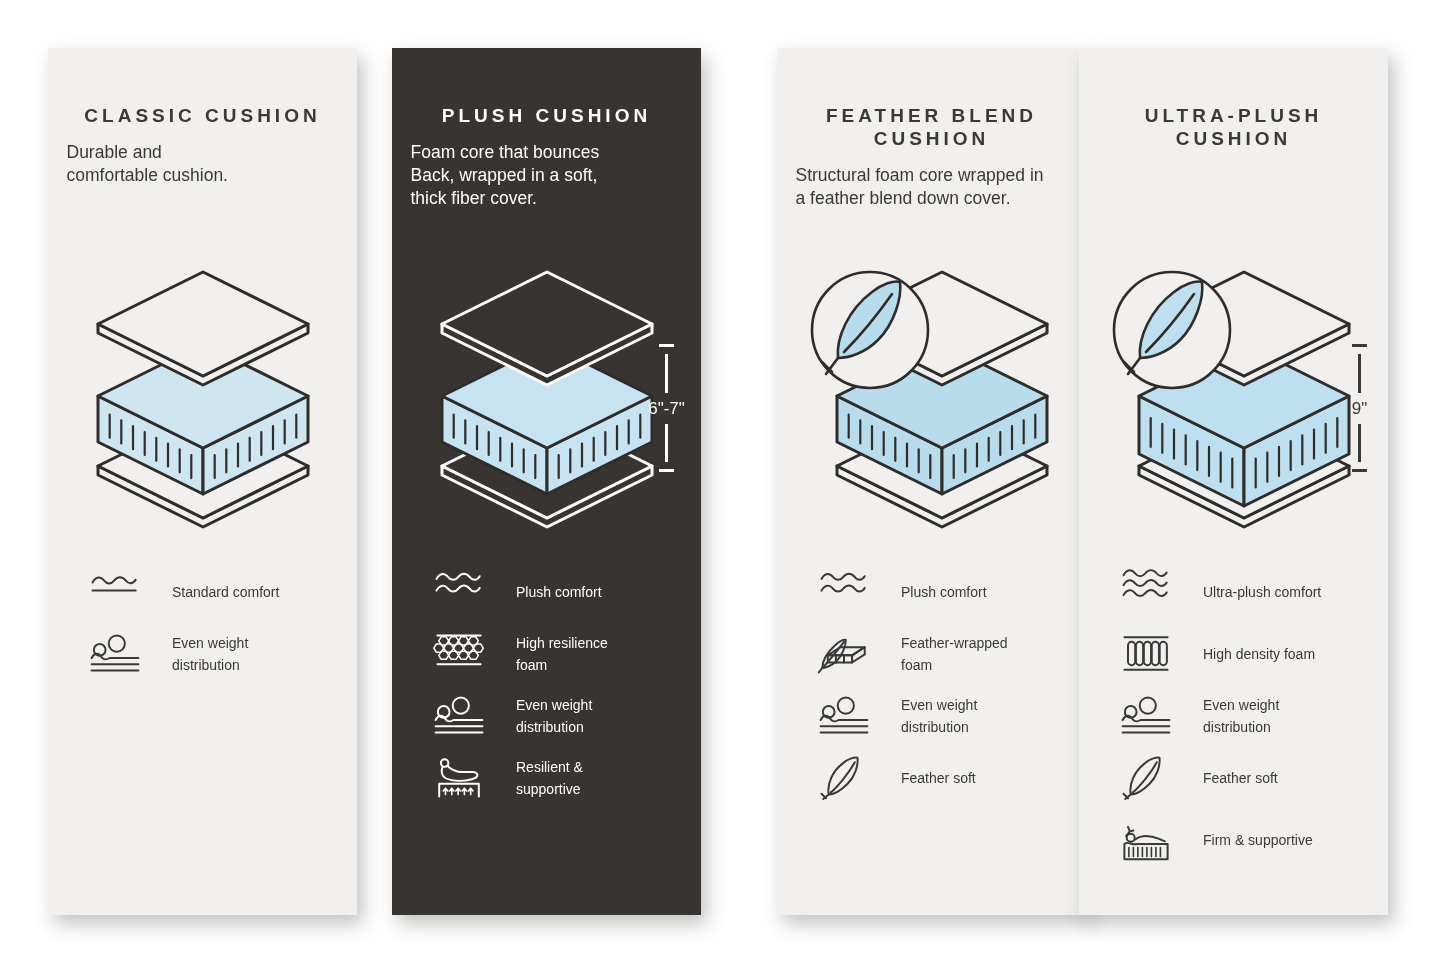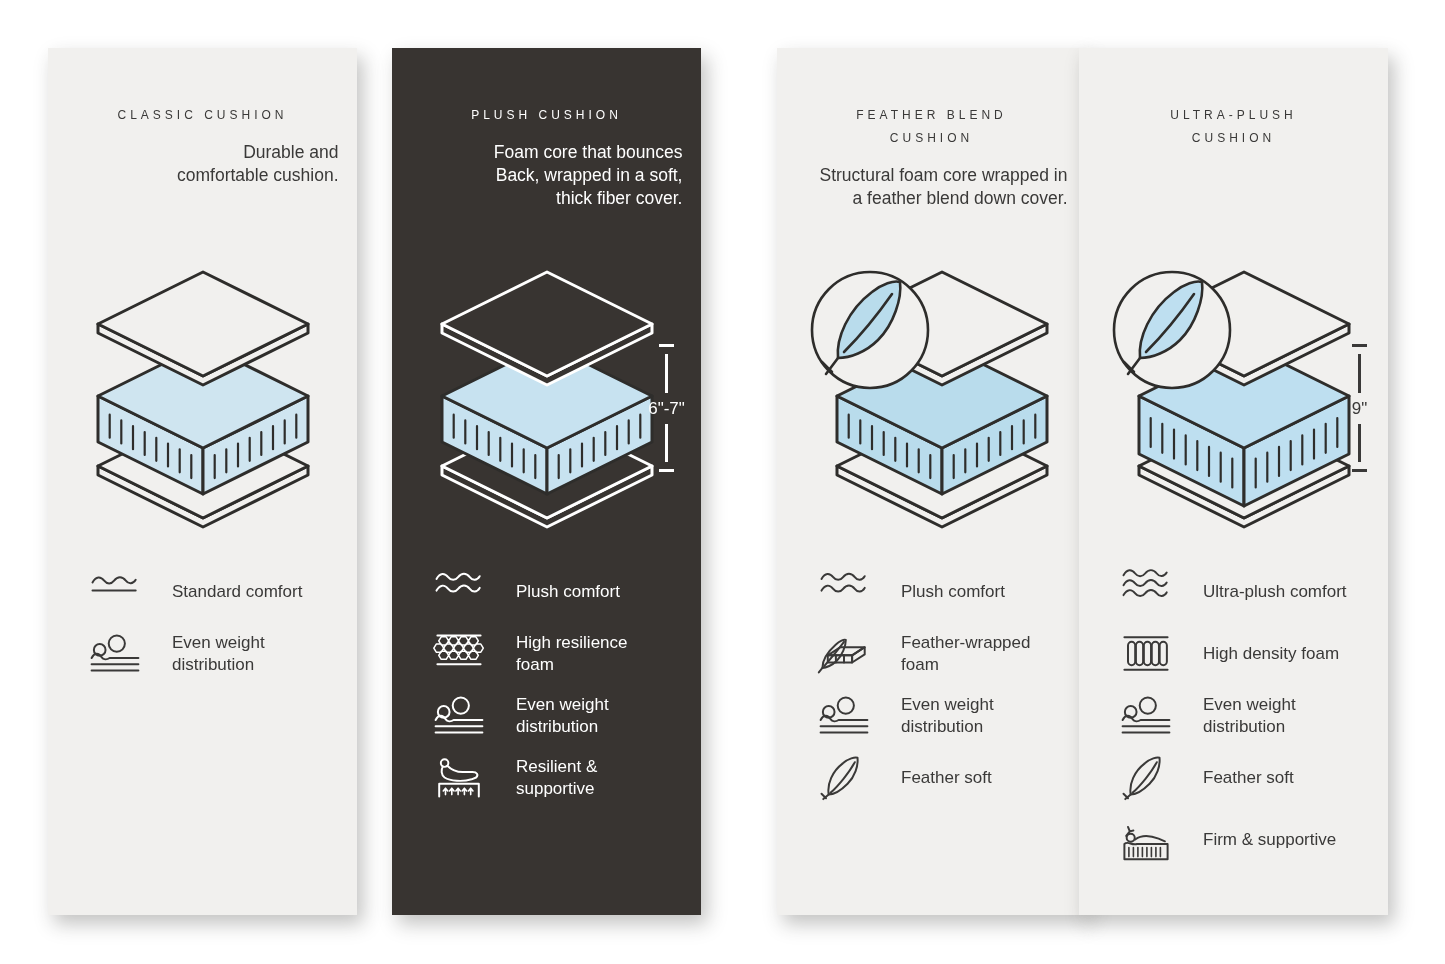--- a/index.html
+++ b/index.html
@@ -13,27 +13,27 @@
     box-shadow:6px 9px 18px rgba(40,38,35,.28);
   }
   .panel.dark{background:#383431;color:#ffffff;}
   .panel:nth-child(1){left:48px;}
   .panel:nth-child(2){left:392px;}
   .panel:nth-child(3){left:777px;}
   .panel:nth-child(4){left:1079px;}
 
   .title{
     margin:0;padding-top:56px;
-    font-size:12px;font-weight:normal;letter-spacing:4px;
+    font-size:19px;font-weight:bold;letter-spacing:4px;
     text-align:center;line-height:23px;min-height:46px;
     white-space:pre-line;
   }
   .desc{
     margin:14px auto 0;width:272px;
-    font-size:17.5px;line-height:23px;text-align:right;
+    font-size:17.5px;line-height:23px;text-align:left;
     white-space:pre-line;
   }
 
   .illus{
     position:absolute;top:218px;left:50%;transform:translateX(-50%);
     width:300px;height:272px;
   }
   .illus svg{display:block;}
 
   .ruler{
@@ -45,21 +45,21 @@
   .ruler-label{font-size:17px;line-height:1;white-space:nowrap;}
 
   .features{
     position:absolute;top:520px;left:0;right:0;
     list-style:none;margin:0;padding:0 10px 0 40px;
   }
   .feature{display:flex;align-items:center;margin-bottom:15px;}
   .f-icon{flex:0 0 58px;width:58px;display:flex;align-items:center;}
   .f-icon svg{display:block;}
   .f-label{
-    margin-left:26px;font-size:17px;line-height:22px;white-space:pre-line;
+    margin-left:26px;font-size:14px;line-height:22px;white-space:pre-line;
   }
 </style>
 </head>
 <body>
 
 <div class="canvas">
 
   <section class="panel">
     <h2 class="title">CLASSIC CUSHION</h2>
     <p class="desc">Durable and

